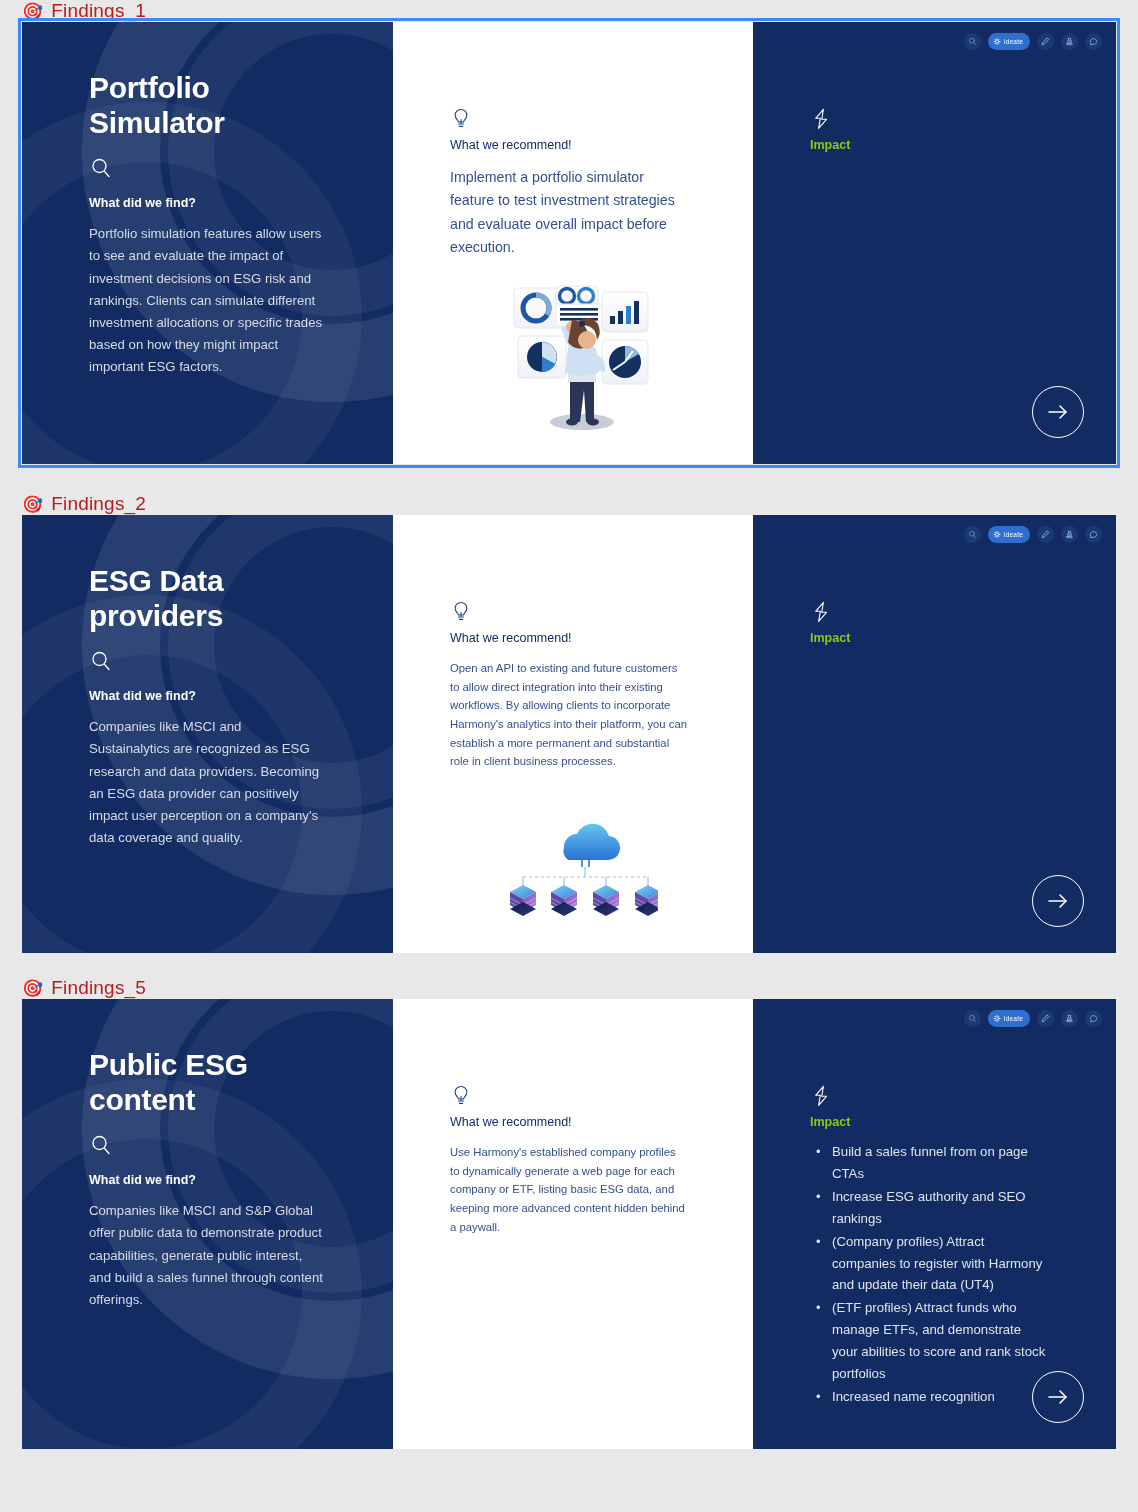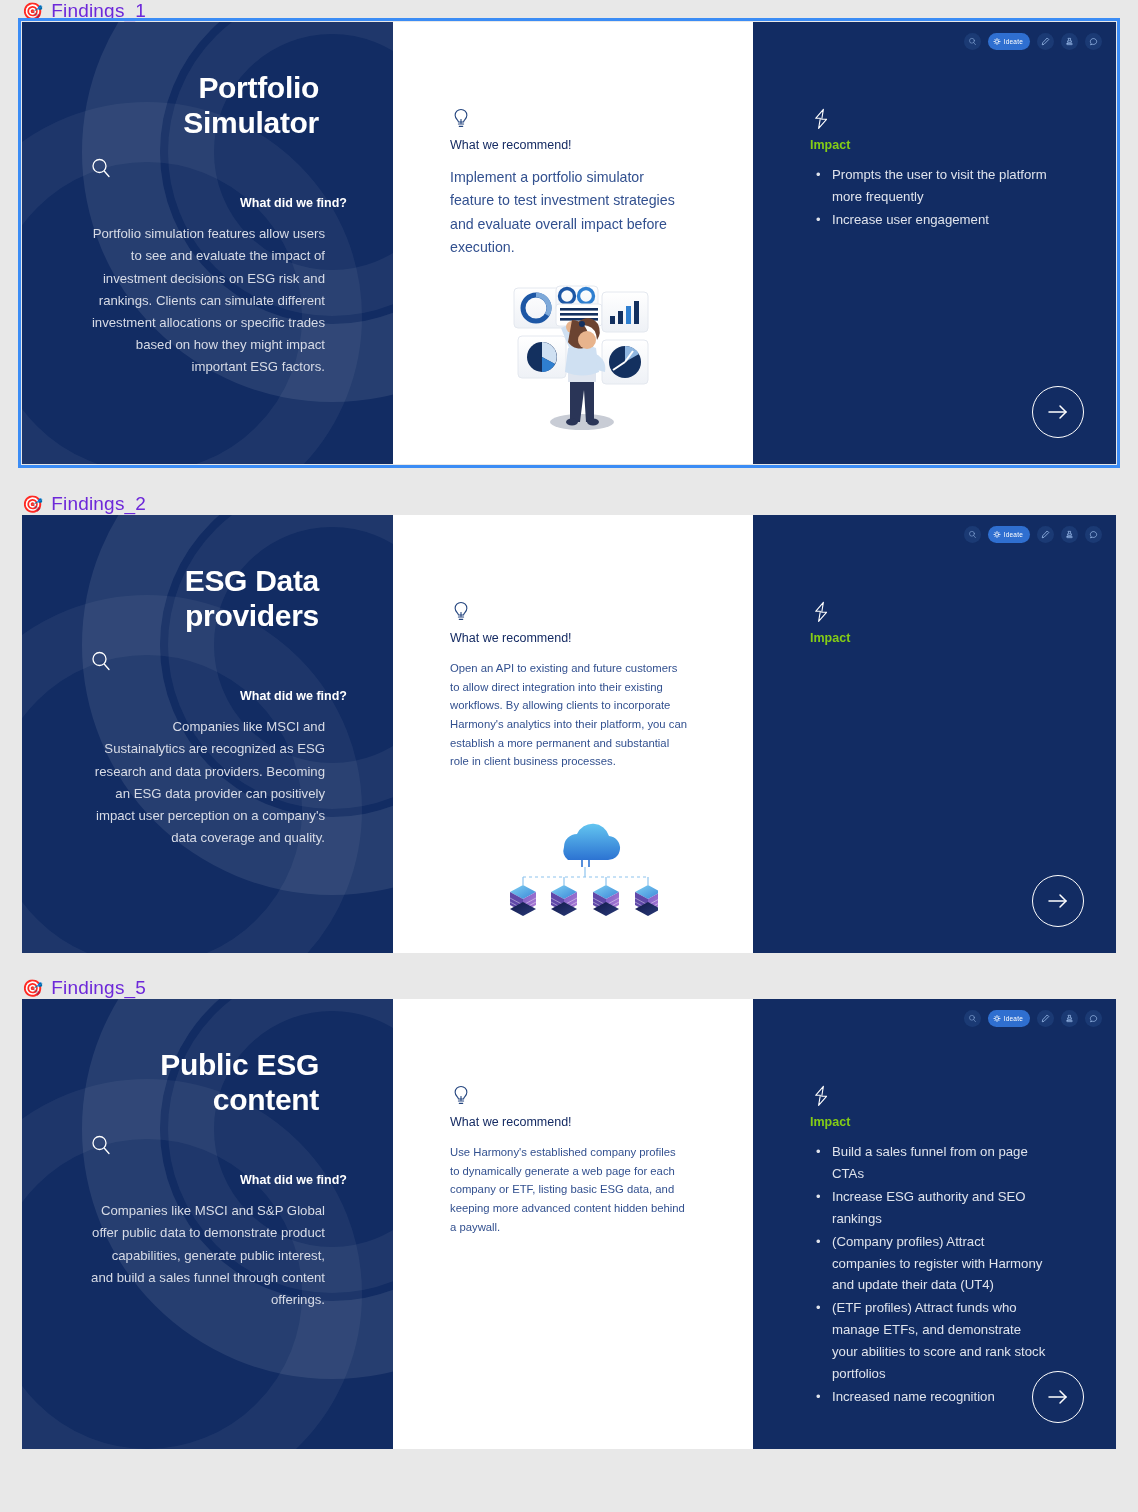--- a/index.html
+++ b/index.html
@@ -16,21 +16,21 @@
   .frame-title {
     display: flex;
     align-items: center;
     gap: 8px;
     padding-left: 22px;
     height: 34px;
   }
   .frame-title .target-icon { font-size: 17px; line-height: 1; }
   .frame-title .ft-label {
     font-size: 19px;
-    color: #6d28d9;
+    color: #b91c1c;
     letter-spacing: 0.2px;
   }
 
   
   .card {
     position: relative;
     margin: 0 22px 0 22px;
     display: flex;
     background: #ffffff;
   }
@@ -43,22 +43,21 @@
   }
   .card.selected .panel-left { outline: 0; }
 
   
   .panel-left {
     position: relative;
     width: 371px;
     flex: 0 0 371px;
     background: #122c63;
     overflow: hidden;
-    padding: 48px 46px 40px 67px;
-    text-align: right;
+    padding: 48px 26px 40px 67px;
   }
   .arcs {
     position: absolute;
     top: -120px;
     left: 60px;
     width: 560px;
     height: 560px;
     pointer-events: none;
   }
   .arcs span {
@@ -339,24 +338,20 @@
                 <path d="M13.6 8c0 3-2.6 5.2-5.8 5.2-.7 0-1.4-.1-2-.3l-3.1 1 1-2.6C2.9 10.4 2.4 9.3 2.4 8c0-3 2.6-5.2 5.4-5.2s5.8 2.2 5.8 5.2z"></path>
               </svg>
             </div>
           </div>
           <div style="position:absolute;top:85px;left:57px">
             <svg width="22" height="24" viewBox="0 0 24 26" fill="none" stroke="#ffffff" stroke-width="1.2" stroke-linejoin="round" stroke-linecap="round">
               <path d="M14.6 2.5 6.2 12.2h5.1L9.4 23.2 18 13.3h-5.2z"></path>
             </svg>
           </div>
           <div class="impact-label" style="margin-top:36px">Impact</div>
-          <ul class="impact-list">
-            <li>Prompts the user to visit the platform more frequently</li>
-            <li>Increase user engagement</li>
-          </ul>
           <div class="arrow-btn">
             <svg width="26" height="20" viewBox="0 0 26 20" fill="none" stroke="#ffffff" stroke-width="1.5" stroke-linecap="round" stroke-linejoin="round">
               <line x1="4" y1="10" x2="21" y2="10"></line>
               <polyline points="15,4 21,10 15,16"></polyline>
             </svg>
           </div>
         </div>
       </div>
     </div>
     <div style="height:76px"></div>

